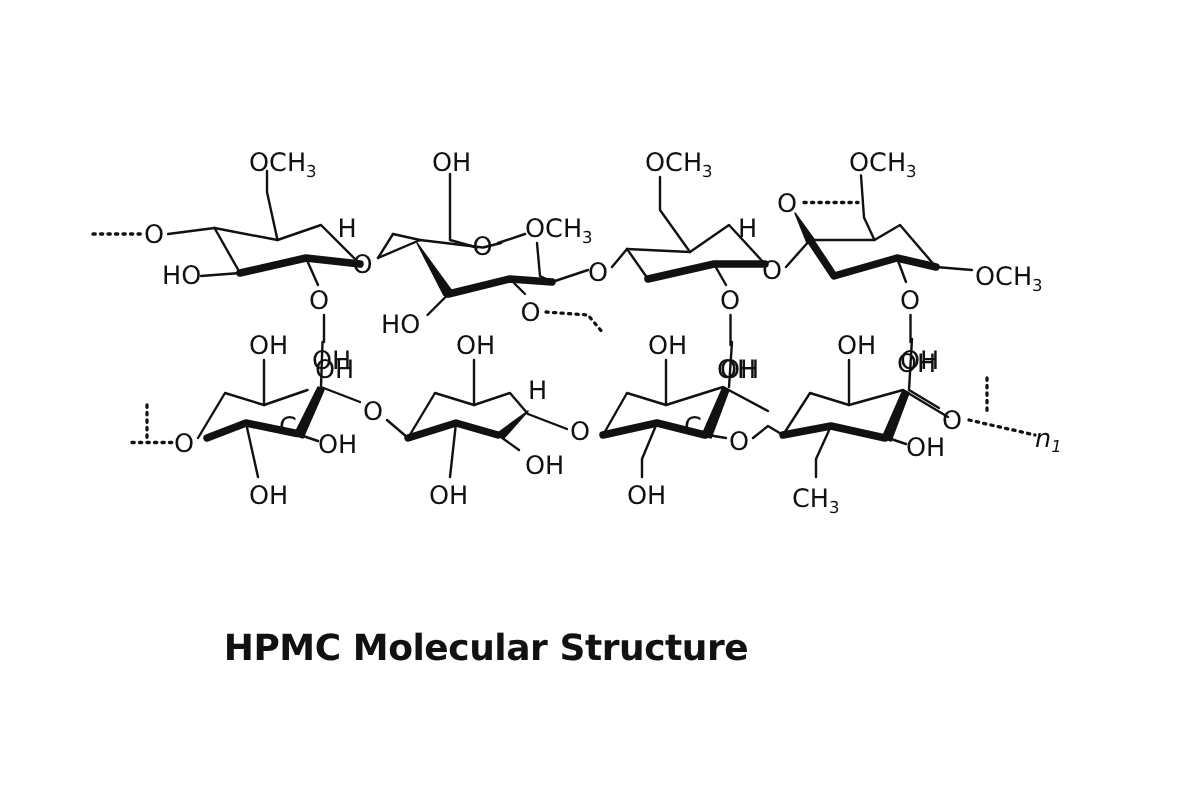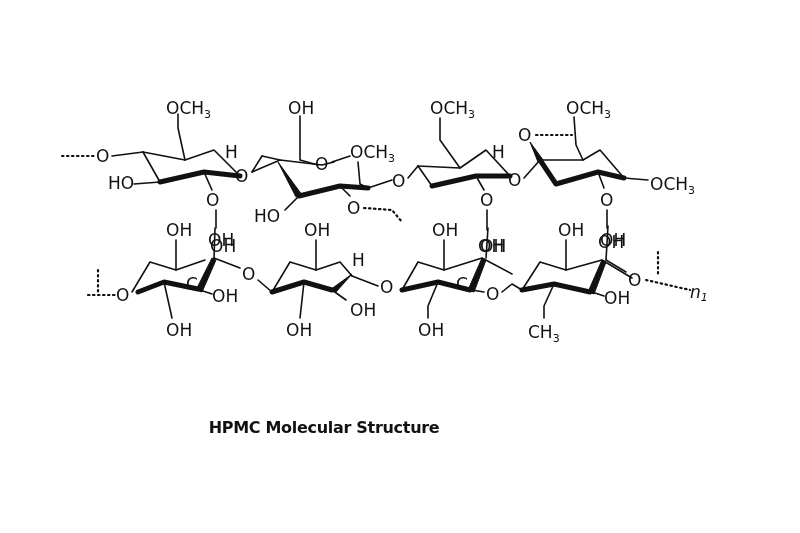--- a/index.html
+++ b/index.html
@@ -5,21 +5,21 @@
   html, body { margin: 0; padding: 0; background: #ffffff; }
   body { width: 800px; height: 533px; overflow: hidden; position: relative; font-family: "DejaVu Sans", sans-serif; }
   #canvas { position: absolute; left: 0; top: 0; width: 800px; height: 533px; }
   svg text { font-family: "DejaVu Sans", sans-serif; fill: #111; }
   .lbl { font-size: 17px; }
   .sub { font-size: 11px; }
   .bond { stroke: #111; stroke-width: 1.6; fill: none; stroke-linecap: round; stroke-linejoin: round; }
   .wedge { fill: #111; stroke: #111; stroke-width: 1; stroke-linejoin: round; }
   .thick { stroke: #111; stroke-width: 5; fill: none; stroke-linecap: round; stroke-linejoin: round; }
   .dots { stroke: #111; stroke-width: 2.2; fill: none; stroke-dasharray: 1.5 3.5; stroke-linecap: round; }
-  #title { position: absolute; left: 0; width: 648px; top: 418px; text-align: center; font-size: 16px; font-weight: bold; color: #111; font-family: "DejaVu Sans", sans-serif; letter-spacing: -0.3px; }
+  #title { position: absolute; left: 0; width: 648px; top: 418px; text-align: center; font-size: 24px; font-weight: bold; color: #111; font-family: "DejaVu Sans", sans-serif; letter-spacing: -0.3px; }
 </style>
 </head>
 <body>
 
 <svg id="canvas" viewBox="0 0 800 533" xmlns="http://www.w3.org/2000/svg">
 
   <g>
     <path class="dots" d="M62 156 L95 156"></path>
     <text class="lbl" x="96" y="162">O</text>
     <path class="bond" d="M112 156 L143 152"></path>

